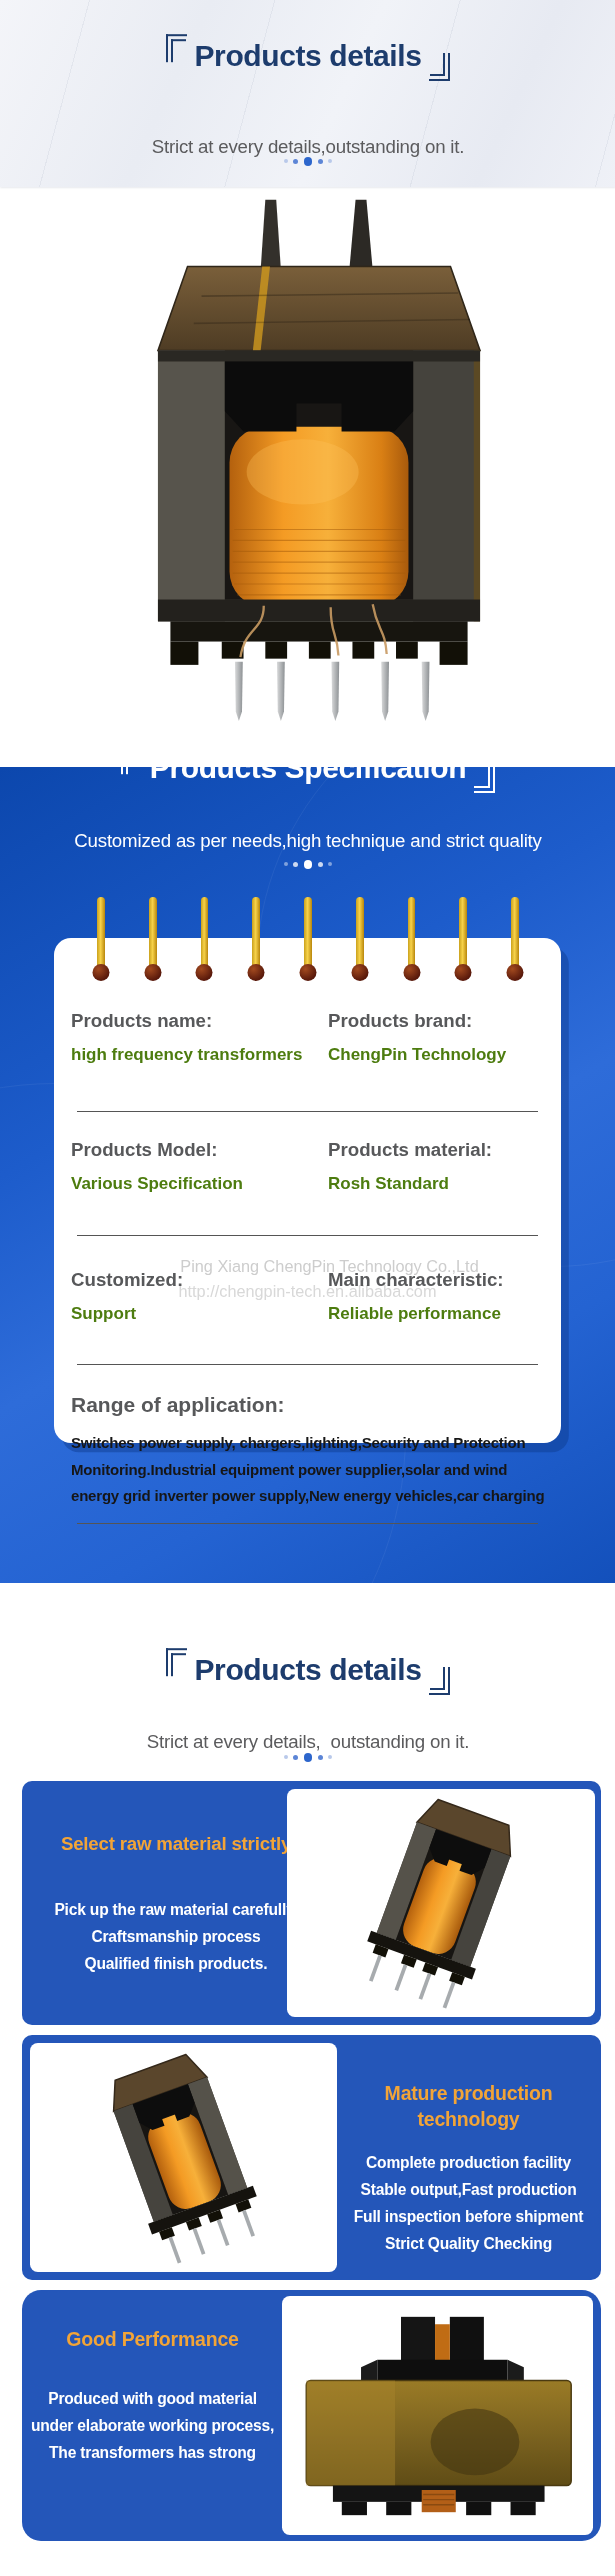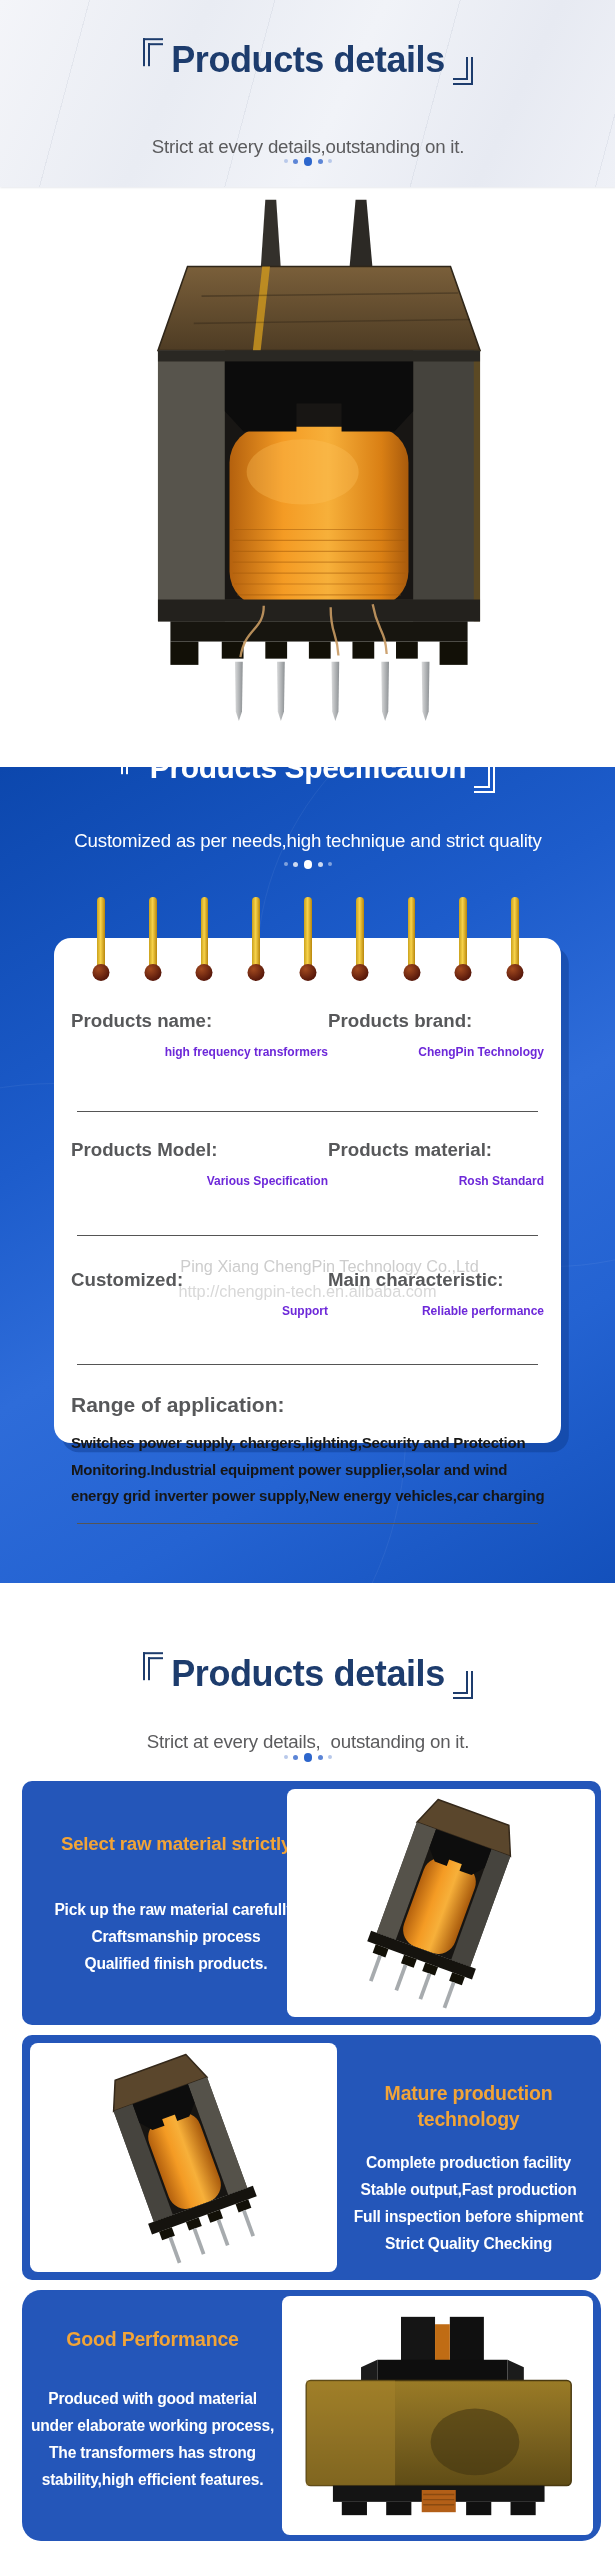--- a/index.html
+++ b/index.html
@@ -7,21 +7,21 @@
         font-family:"Liberation Sans", sans-serif;background:#ffffff;}
 
   
   .marble{position:absolute;top:0;left:0;width:616px;height:187px;
     background:linear-gradient(115deg,#f4f5f9 0%,#e9ecf3 30%,#f1f3f8 55%,#e7eaf2 80%,#eff1f7 100%);
     box-shadow:0 0.8px 2.3px rgba(120,130,150,.25);}
   .marble::before{content:'';position:absolute;inset:0;opacity:.55;
     background:repeating-linear-gradient(105deg,transparent 0 86px,rgba(175,183,200,.35) 86px 87px,transparent 87px 179px);}
 
   .title-row{position:absolute;left:0;right:0;display:flex;justify-content:center;align-items:center;z-index:3;}
-  .title-row h1{margin:0 7.8px;font-size:36px;font-weight:700;letter-spacing:-0.4px;white-space:nowrap;}
+  .title-row h1{margin:0 7.8px;font-size:30px;font-weight:700;letter-spacing:-0.4px;white-space:nowrap;}
   .navy{color:#1d3c6d;}
   .white{color:#ffffff;}
 
   
   .brk{display:inline-block;position:relative;width:18.7px;height:26.5px;flex:0 0 auto;}
   .brk-l{border-top:2.3px solid currentColor;border-left:2.3px solid currentColor;transform:translateY(-7.8px);}
   .brk-l::after{content:'';position:absolute;top:3.1px;left:3.1px;width:13.2px;height:21px;
     border-top:2.3px solid currentColor;border-left:2.3px solid currentColor;}
   .brk-r{border-bottom:2.3px solid currentColor;border-right:2.3px solid currentColor;transform:translateY(11px);}
   .brk-r::after{content:'';position:absolute;bottom:3.1px;right:3.1px;width:13.2px;height:21px;
@@ -60,21 +60,21 @@
   .ring::after{content:'';position:absolute;left:50%;transform:translateX(-50%);bottom:-9.3px;
     width:17px;height:17px;border-radius:50%;
     background:radial-gradient(circle at 35% 30%,#a34a1f,#59190b 70%);}
 
   .spec-card{position:absolute;top:938px;left:54px;width:507px;height:505px;background:#ffffff;
     border-radius:17px;z-index:3;box-shadow:7.8px 9.3px 0 rgba(13,58,140,.45);}
   .srow{position:absolute;left:17px;width:473px;display:flex;z-index:2;}
   .srow .f{width:257px;}
   .srow .f.f-right{width:216px;}
   .flabel{font-size:18.7px;font-weight:700;color:#57585a;white-space:nowrap;}
-  .fvalue{font-size:12px;font-weight:700;color:#6d28d9;margin-top:12.5px;white-space:nowrap;text-align:right;}
+  .fvalue{font-size:17px;font-weight:700;color:#4d7c0f;margin-top:12.5px;white-space:nowrap;}
   .r1{top:72px;} .r2{top:201px;} .r3{top:331px;}
   .sdiv{position:absolute;left:23px;right:23px;border-top:1.6px solid #555;z-index:2;}
   .dv1{top:173px;} .dv2{top:297px;} .dv3{top:426px;} .dv4{top:585px;}
   .wm{position:absolute;left:0;right:0;text-align:center;font-size:16.3px;color:#cdcdcd;z-index:1;white-space:nowrap;}
   .wm1{top:319px;padding-left:44px;} .wm2{top:344px;color:#d8d8d8;}
   .rlabel{position:absolute;left:17px;top:455px;font-size:21px;font-weight:700;color:#57585a;z-index:2;}
   .rlines{position:absolute;left:17px;top:492px;width:479px;z-index:2;}
   .rlines div{font-size:15px;font-weight:700;color:#161616;line-height:26.5px;letter-spacing:-0.2px;white-space:nowrap;}
 
   
@@ -375,21 +375,20 @@
     </div>
   </div>
 
   <div class="fcard" id="fc3">
     <div class="tzone">
       <div class="fhead">Good Performance</div>
       <div class="fbody">
         <div>Produced with good material</div>
         <div>under elaborate working process,</div>
         <div>The transformers has strong</div>
-        <div>stability,high efficient features.</div>
       </div>
     </div>
     <div class="panel">
       <svg width="296" height="230" viewBox="0 0 400 300">
         <defs>
           <linearGradient id="gTape" x1="0" y1="0" x2="0" y2="1">
             <stop offset="0" stop-color="#9a7b26"></stop>
               <stop offset=".5" stop-color="#7d6420"></stop>
             <stop offset="1" stop-color="#5f4c16"></stop>
           </linearGradient>

